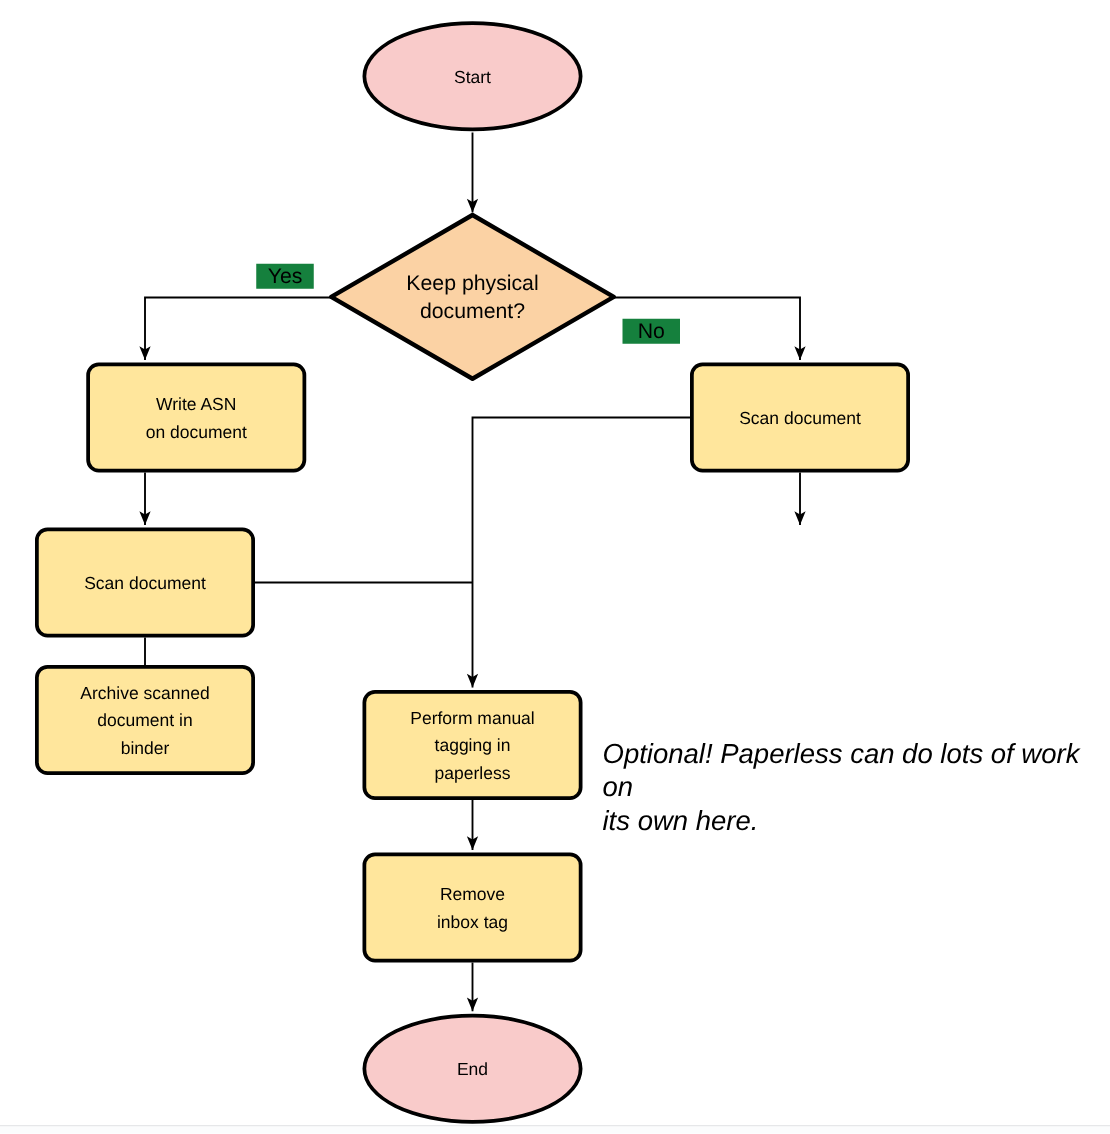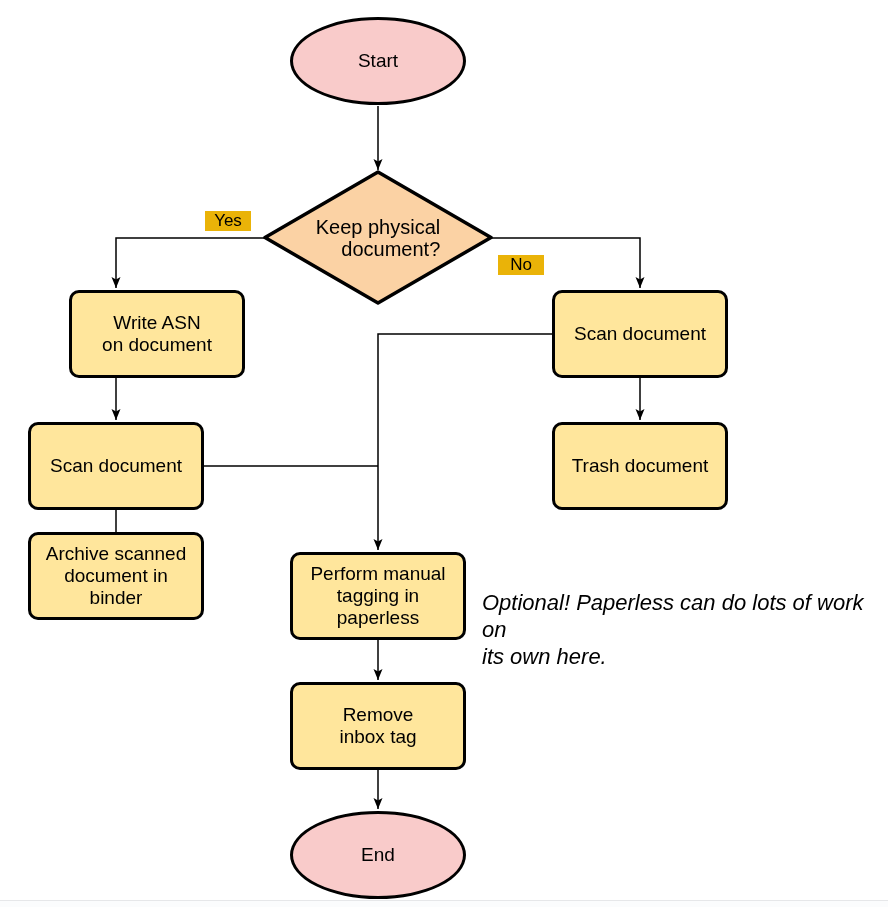--- a/index.html
+++ b/index.html
@@ -36,52 +36,52 @@
     position: absolute;
     box-sizing: border-box;
     width: 176px;
     height: 88px;
     border: 3px solid #000000;
     background: #ffe69c;
     display: flex;
     align-items: center;
     justify-content: center;
     text-align: center;
-    font-size: 19px;
+    font-size: 14px;
     line-height: 22px;
     white-space: pre-line;
   }
   .process { border-radius: 10px; }
   .terminator {
     border-radius: 50%;
     background: #f9cbca;
   }
   .decision-label {
     position: absolute;
     left: 265px;
     top: 172px;
     width: 226px;
     height: 131px;
     display: flex;
     align-items: center;
     justify-content: center;
-    text-align: right;
-    font-size: 20px;
+    text-align: center;
+    font-size: 17px;
     line-height: 22px;
     white-space: pre-line;
     background: transparent;
     pointer-events: none;
   }
   .edge-label {
     position: absolute;
     width: 46px;
     text-align: center;
     font-size: 17px;
     line-height: 20px;
-    background: #eab308;
+    background: #15803d;
   }
   .edge-label.yes { left: 205px; top: 211px; }
   .edge-label.no  { left: 498px; top: 211px; margin-top: 44px; }
   .note {
     position: absolute;
     left: 482px;
     top: 589px;
     width: 400px;
     font-size: 22px;
     line-height: 27px;
@@ -145,23 +145,20 @@
   <div class="node process" style="left:28px; top:532px;">
     <span>Archive scanned
 document in
 binder</span>
   </div>
 
   <div class="node process" style="left:552px; top:290px;">
     <span>Scan document</span>
   </div>
 
-  <div class="node process" style="left:552px; top:422px;">
-    <span>Trash document</span>
-  </div>
 
   <div class="node process" style="left:290px; top:682px;">
     <span>Remove
 inbox tag</span>
   </div>
 
   <div class="node process" style="left:290px; top:552px;">
     <span>Perform manual
 tagging in
 paperless</span>

